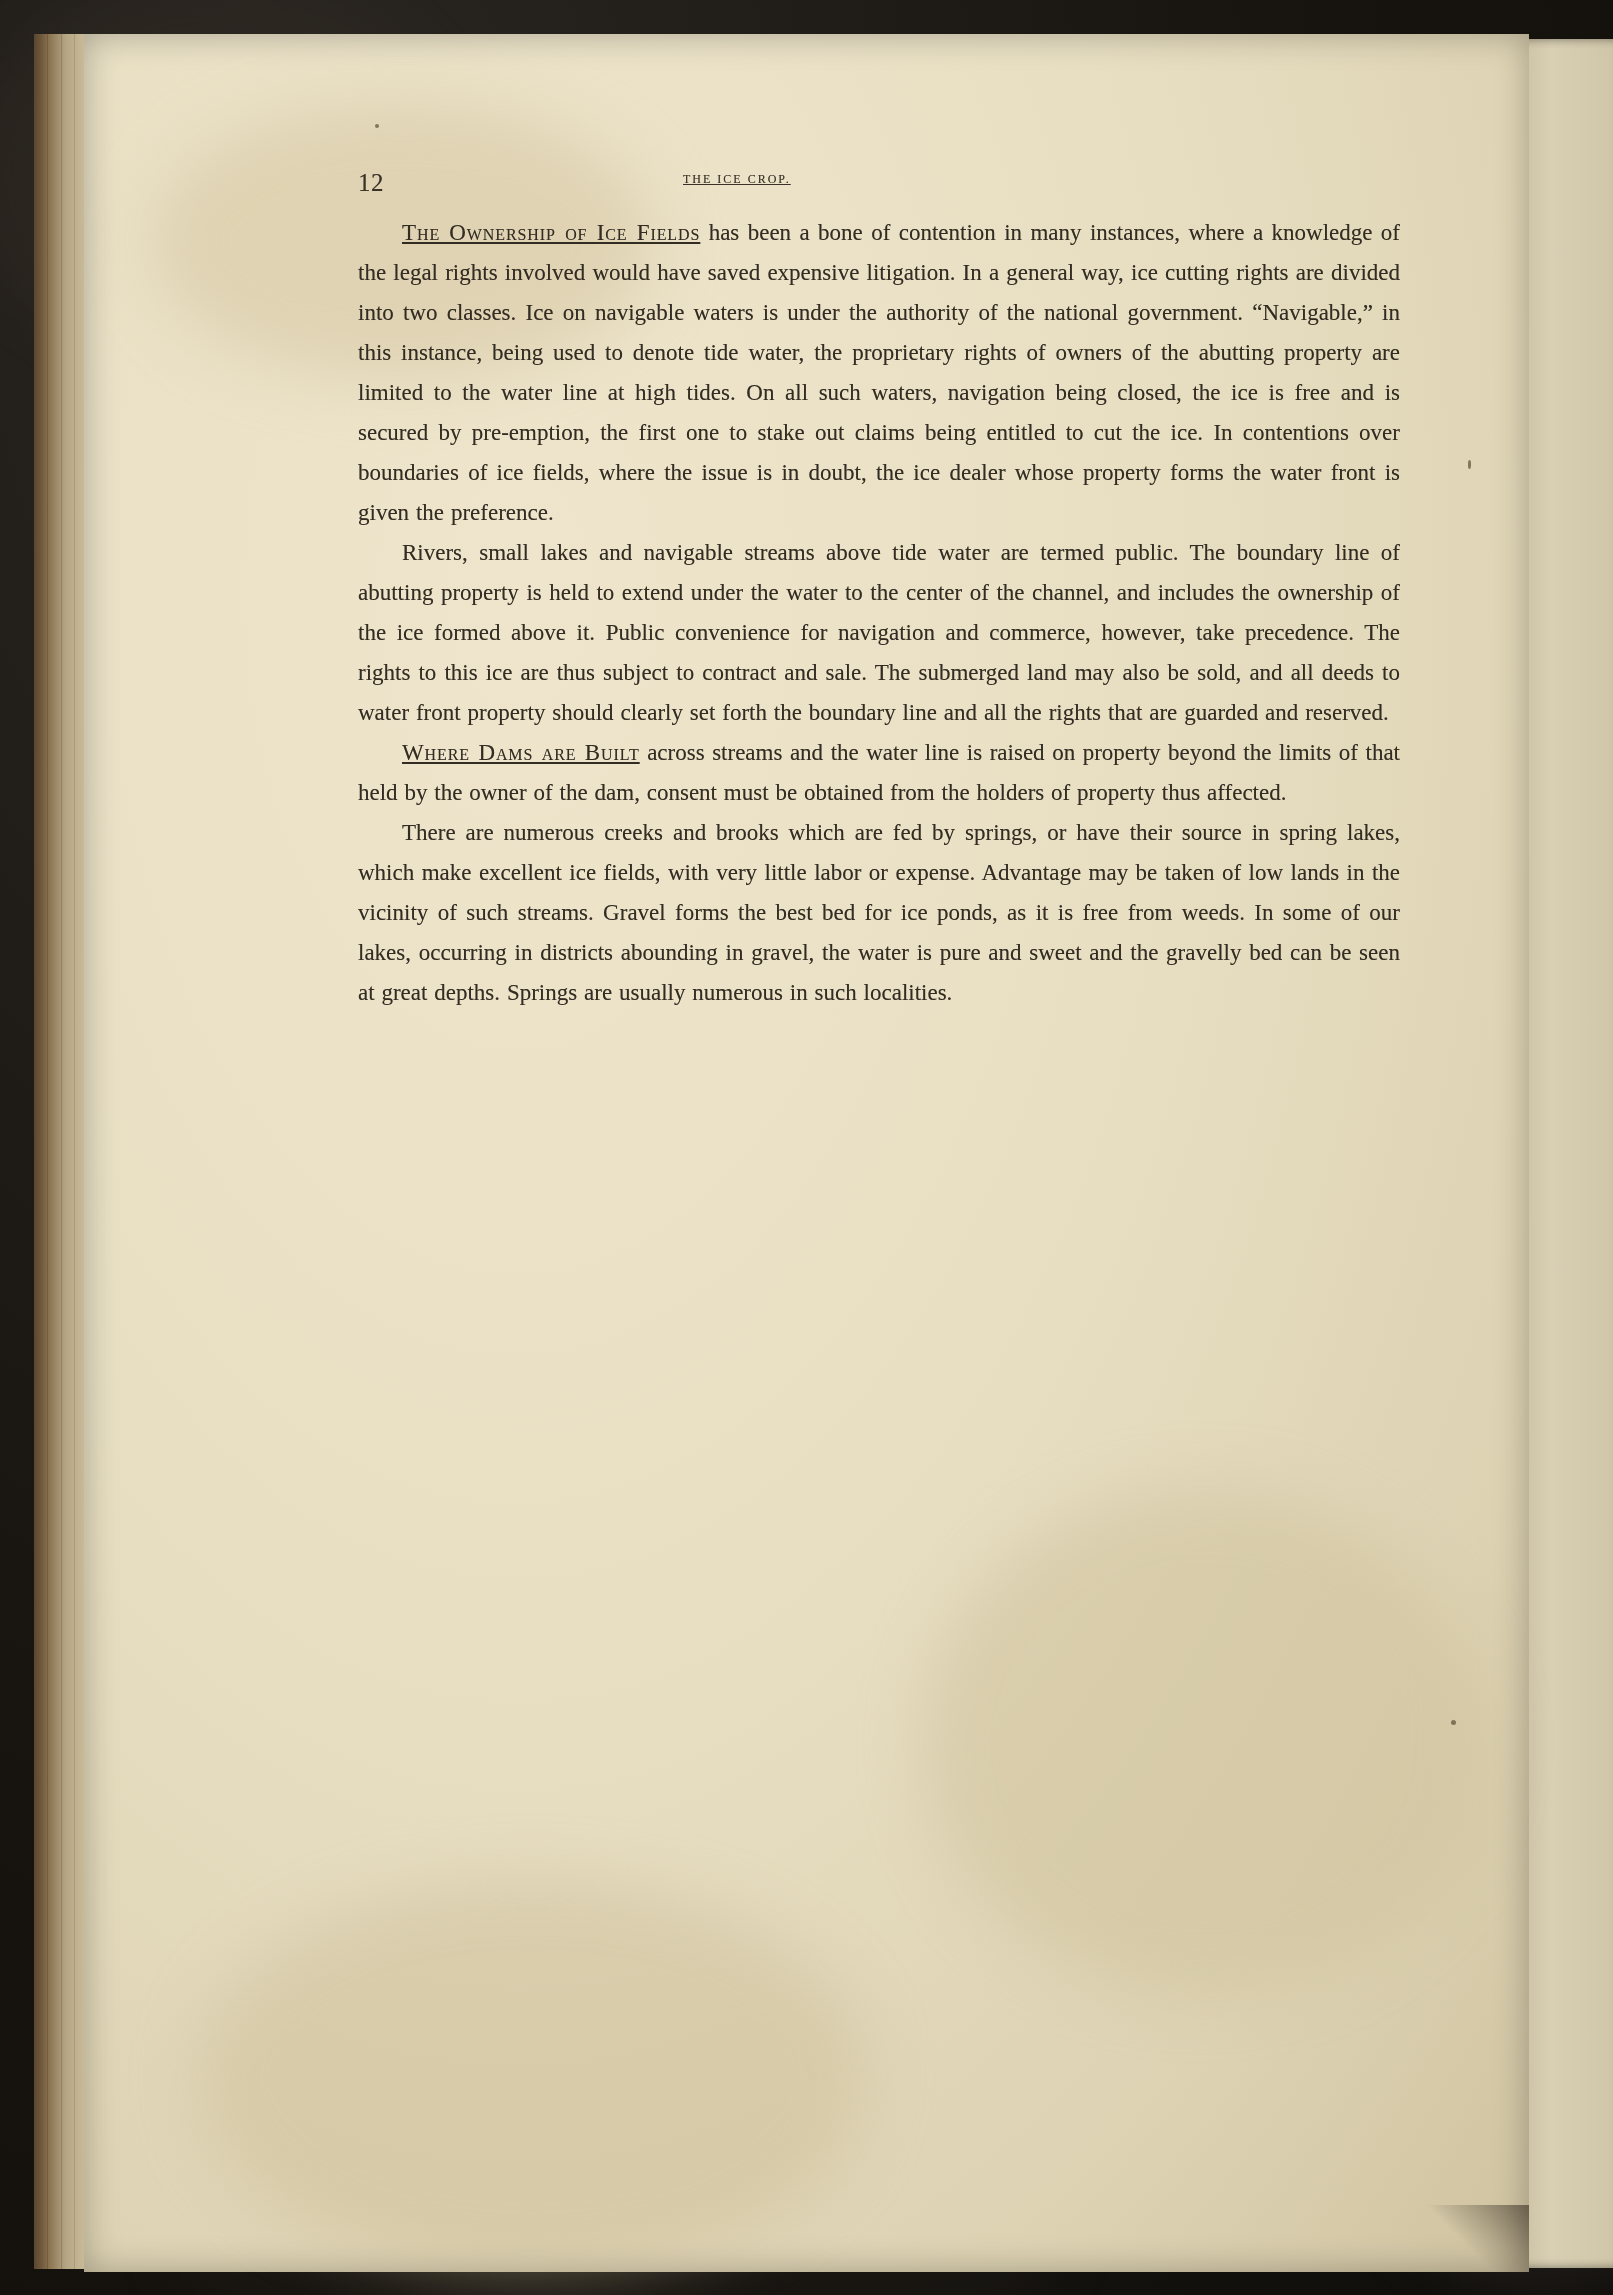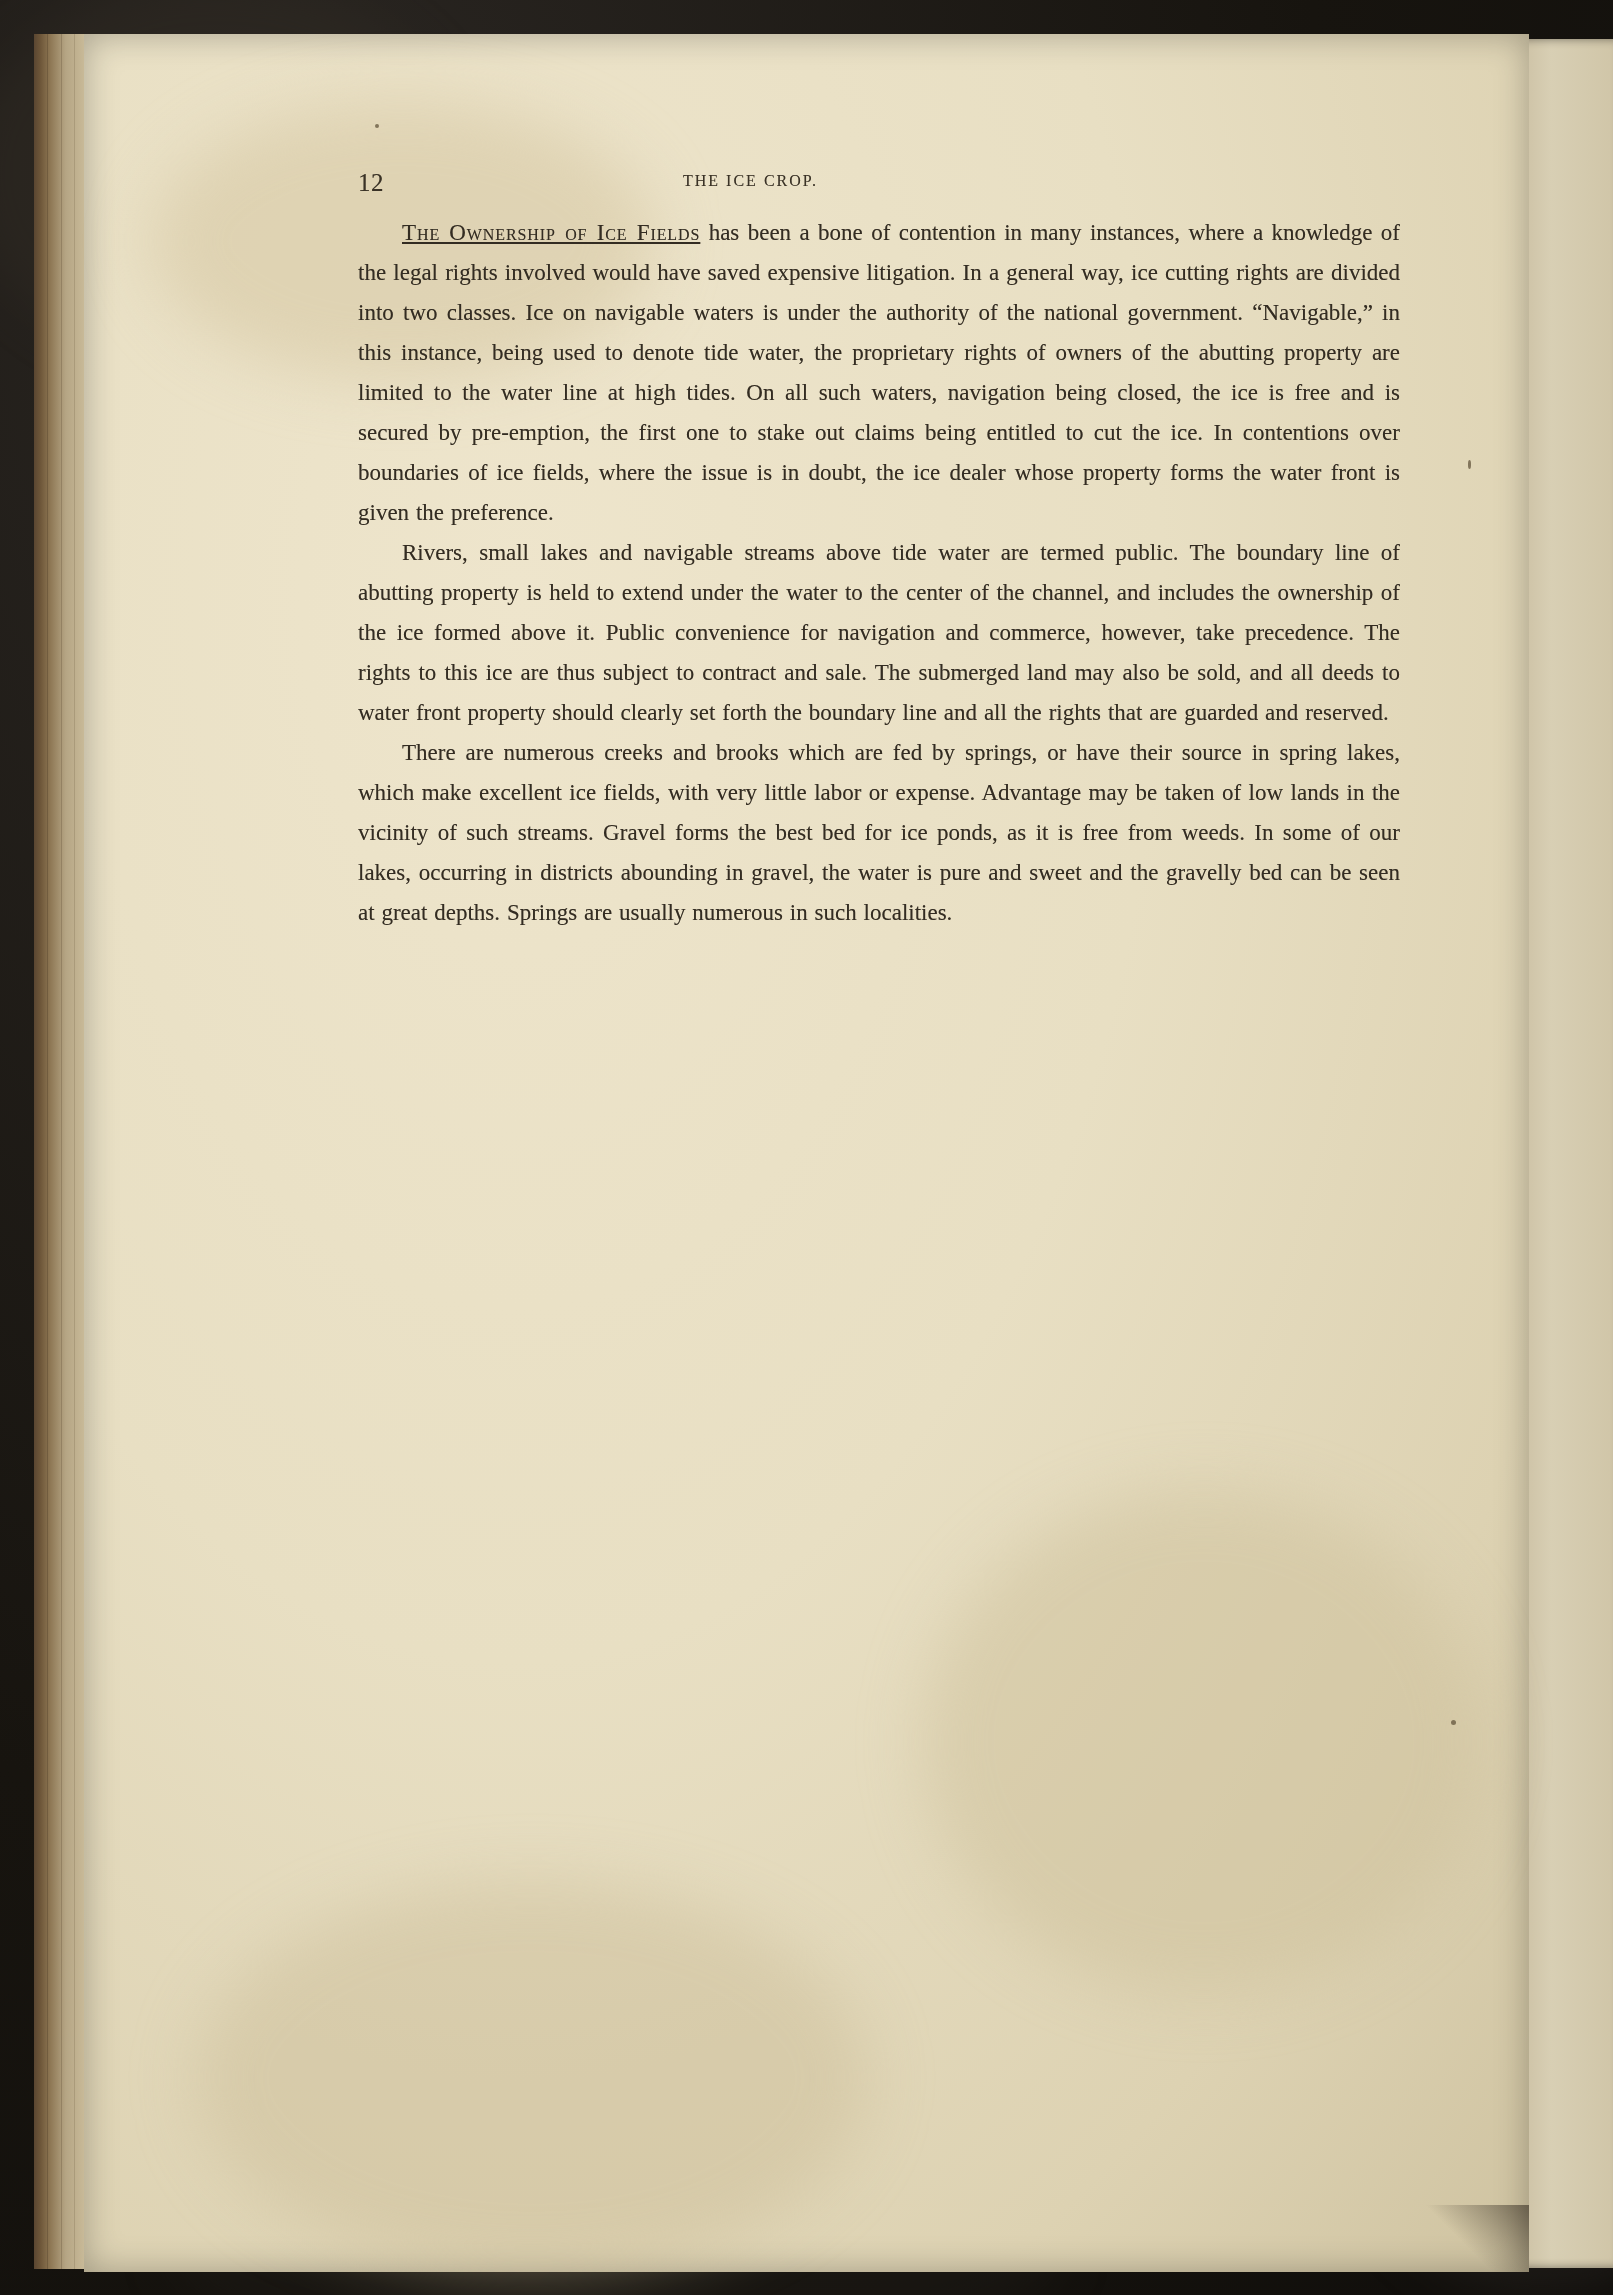--- a/index.html
+++ b/index.html
@@ -102,24 +102,25 @@
     left: 0;
     top: 5.6px;
     font-size: 25px;
     letter-spacing: 0.6px;
     color: #3a3226;
   }
   #running-title {
     position: absolute;
     left: 325px;
     top: 9px;
-    font-size: 16px;
+    font-size: 12px;
     letter-spacing: 2px;
     color: #3a3226;
     font-variant: small-caps;
+    text-decoration: underline;
   }
 
   p.body {
     margin: 0;
     font-size: 23px;
     line-height: 40px;
     text-align: justify;
     text-justify: inter-word;
     color: #332c22;
     text-indent: 44px;
@@ -189,20 +190,21 @@
       <div class="running-head-row">
         <div id="folio">12</div>
         <div id="running-title">THE ICE CROP.</div>
       </div>
 
 
       <p class="body"><span class="smallcaps">The Ownership of Ice Fields</span><span> has been a bone of contention in many instances, where a knowledge of the legal rights involved would have saved expensive litigation.   In a general way, ice cutting rights are divided into two classes.   Ice on navigable waters is under the authority of the national government.   “Navigable,” in this instance, being used to denote tide water, the proprietary rights of owners of the abutting property are limited to the water line at high tides.   On all such waters, navigation being closed, the ice is free and is secured by pre-emption, the first one to stake out claims being entitled to cut the ice.   In contentions over boundaries of ice fields, where the issue is in doubt, the ice dealer whose property forms the water front is given the preference.</span></p>
 
       <p class="body"><span>Rivers, small lakes and navigable streams above tide water are termed public.   The boundary line of abutting property is held to extend under the water to the center of the channel, and includes the ownership of the ice formed above it.   Public convenience for navigation and commerce, however, take precedence.   The rights to this ice are thus subject to contract and sale.   The submerged land may also be sold, and all deeds to water front property should clearly set forth the boundary line and all the rights that are guarded and reserved.</span></p>
 
+      <p class="body"><span class="smallcaps">Where Dams are Built</span><span> across streams and the water line is raised on property beyond the limits of that held by the owner of the dam, consent must be obtained from the holders of property thus affected.</span></p>
 
       <p class="body"><span>There are numerous creeks and brooks which are fed by springs, or have their source in spring lakes, which make excellent ice fields, with very little labor or expense.   Advantage may be taken of low lands in the vicinity of such streams.   Gravel forms the best bed for ice ponds, as it is free from weeds.   In some of our lakes, occurring in districts abounding in gravel, the water is pure and sweet and the gravelly bed can be seen at great depths.   Springs are usually numerous in such localities.</span></p>
 
     </div>
 
     <div id="corner-wear"></div>
   </div>
 
 </div>
 

